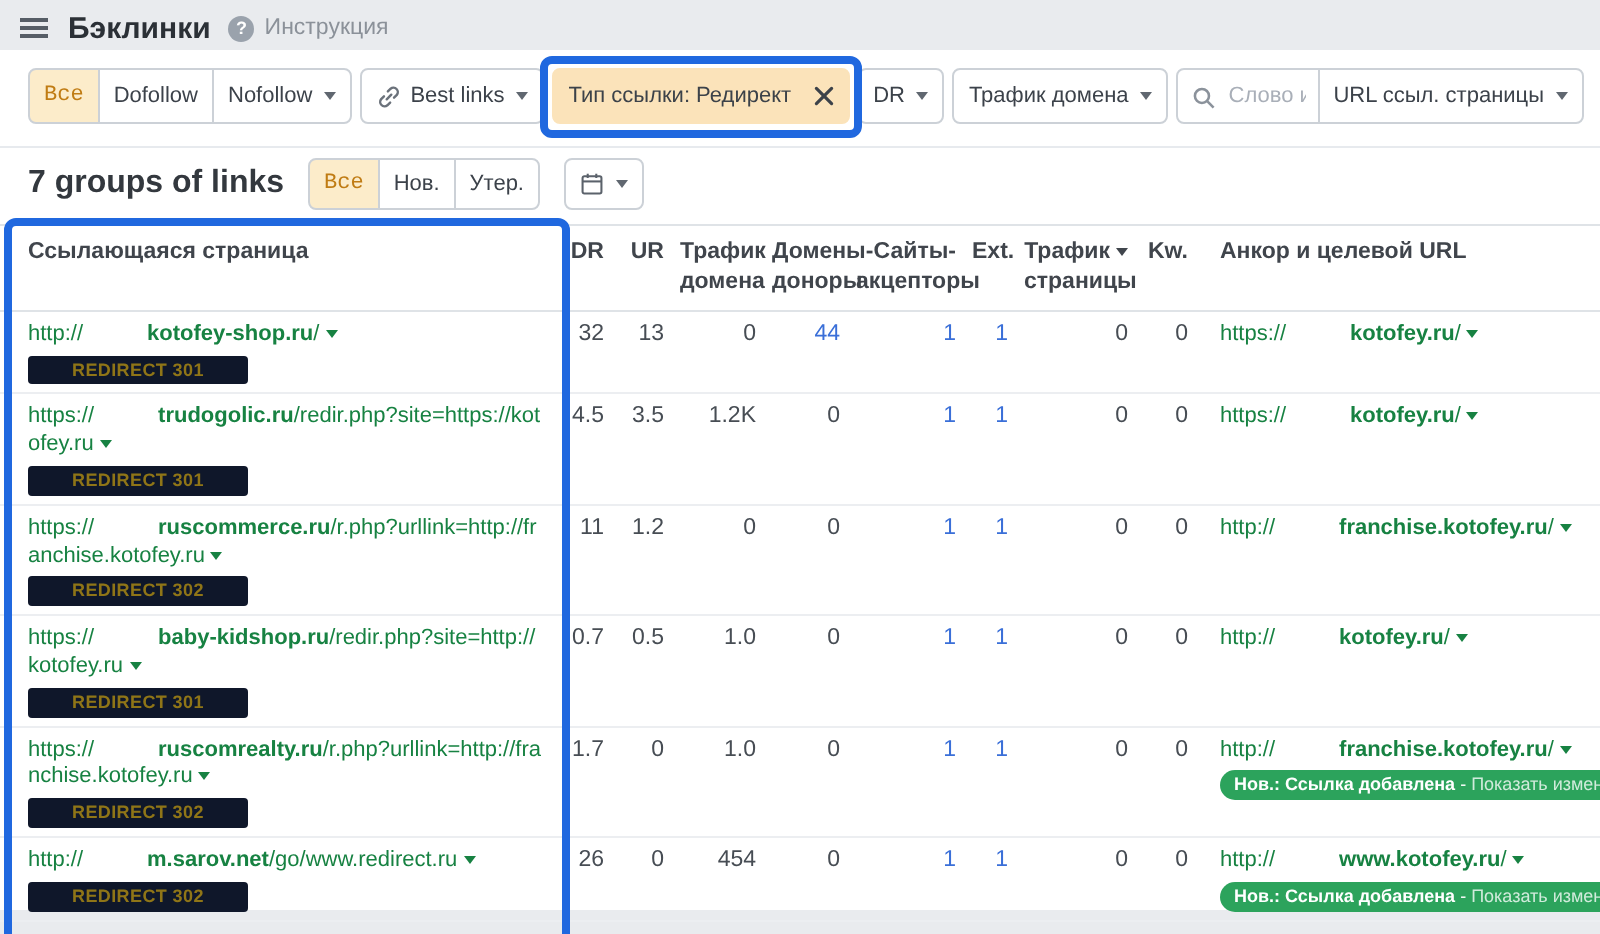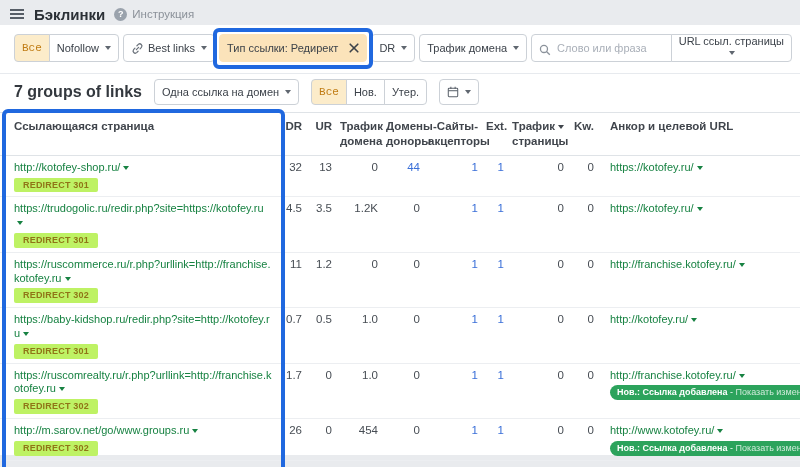--- a/index.html
+++ b/index.html
@@ -41,45 +41,45 @@
   .chip-wrap{ position:relative; display:inline-block; }
   .chip-annotation{ position:absolute; left:-6px; right:-6px; top:-6px; bottom:-7px;
     border:4px solid #2068df; border-radius:6px; pointer-events:none; z-index:3; }
   .btn.chip{ background:#fbe3ba; border-color:#fbe3ba; color:#3c4249; }
   .btn.chip svg{ margin-left:7px; }
   .search-wrap{ position:relative; display:flex; flex:1 1 auto; min-width:0; }
   .search-icon{ position:absolute; left:8px; top:8px; z-index:2; }
   .search-input{ flex:1 1 auto; min-width:0; height:28px; border:1px solid #ccd1d7;
     border-radius:4px 0 0 4px; padding:0 6px 0 25px; font-size:11px; font-family:inherit; color:#383e45; }
   .search-input::placeholder{ color:#a9afb8; }
-  .btn.scope{ border-radius:0 4px 4px 0; margin-left:-1px;flex-direction:column; }
+  .btn.scope{ border-radius:0 4px 4px 0; margin-left:-1px; }
 
   
   .toolbar2{ display:flex; align-items:center; gap:12px; padding:5px 8px 5px 14px; }
   .toolbar2 .btn{ height:26px; }
   .groups-label{ font-size:16px; font-weight:bold; color:#33383e; }
 
   
   table{ width:100%; border-collapse:collapse; table-layout:fixed; margin-top:2px; }
   th{ font-size:11.5px; font-weight:bold; color:#40454c; text-align:right; vertical-align:top;
     padding:6px 4px; line-height:1.3; border-top:1px solid #dfe3e7; border-bottom:1px solid #dfe3e7; cursor:pointer; }
   th.th-left{ text-align:left; padding-left:14px;margin-left:44px; }
   th.th-anchor{ text-align:left; padding-left:12px; }
   td{ vertical-align:top; padding:5px 4px 4px; border-bottom:1px solid #eceef1; font-size:11.5px;
     color:#474d54; text-align:right; line-height:1.2; }
   td.cell-url{ text-align:left; padding-left:14px; }
   td.cell-anchor{ text-align:left; padding-left:12px; }
   .glink{ color:#178242; font-size:11px; text-decoration:none; cursor:pointer; }
   .cell-url .glink{ word-break:break-all; }
-  .glink b{ font-weight:normal; }
+  .glink b{ font-weight:bold;margin-left:32px; }
   .glink .caret{ color:#178242; margin-left:3px; vertical-align:1px; }
   .numlink{ color:#3a6fd8; cursor:pointer; text-decoration:none;margin-top:24px; }
   .numlink.plain{ color:#474d54; cursor:default; }
-  .rbadge{ display:inline-block; background:#bef264; color:#8f7517; font-size:9px; font-weight:bold;
-    padding:2px 9px; border-radius:2px; margin-top:3px; letter-spacing:.2px; }
+  .rbadge{ display:inline-block; background:#0f172a; color:#8f7517; font-size:9px; font-weight:bold;
+    padding:2px 22px; border-radius:2px; margin-top:3px; letter-spacing:.2px; }
   .nbadge{ display:inline-block; background:#2ca35c; color:#fff; font-size:9px; font-weight:bold;
     padding:2px 7px; border-radius:9px; margin-top:3px; white-space:nowrap; }
   .nbadge .sep{ font-weight:normal; }
   .nbadge .action{ color:rgba(255,255,255,.78); font-weight:normal; cursor:pointer; }
   .th-caret{ vertical-align:1px; margin-left:3px; color:#40454c; }
 
   
   #col-annotation{ position:absolute; left:2px; width:283px; top:106px; height:334px;
     border:4px solid #2068df; border-radius:6px; pointer-events:none; z-index:3; }
   svg{ flex:none; }
@@ -98,20 +98,21 @@
     <span class="help-icon"></span>
     <span class="help-label">Инструкция</span>
   </span>
 </div>
 
 <div class="content">
 
   <div class="filter-bar">
     <div class="seg-group">
       <button class="btn active">Все</button>
+      <button class="btn">Dofollow</button>
       <button class="btn">
         <span>Nofollow</span>
         <span class="caret"></span>
       </button>
     </div>
     <button class="btn">
       <svg width="13" height="13" viewBox="0 0 16 16" fill="none" stroke="#6b727b" stroke-width="1.5" stroke-linecap="round">
         <path d="M6.6 9.4 L9.4 6.6"></path>
         <path d="M7.3 4.6 l1.7-1.7 a2.7 2.7 0 0 1 3.8 3.8 L11.1 8.4"></path>
         <path d="M8.7 11.4 l-1.7 1.7 a2.7 2.7 0 0 1 -3.8 -3.8 L4.9 7.6"></path>
@@ -147,24 +148,20 @@
       <input class="search-input" placeholder="Слово или фраза" style="">
       <button class="btn scope">
         <span>URL ссыл. страницы</span>
         <span class="caret"></span>
       </button>
     </span>
   </div>
 
   <div class="toolbar2">
     <span class="groups-label">7 groups of links</span>
-    <button class="btn">
-      <span>Одна ссылка на домен</span>
-      <span class="caret"></span>
-    </button>
     <div class="seg-group">
       <button class="btn active">Все</button>
       <button class="btn">Нов.</button>
       <button class="btn">Утер.</button>
     </div>
     <button class="btn">
       <svg width="12" height="12" viewBox="0 0 14 14" fill="none" stroke="#5b626b" stroke-width="1.2">
         <rect x="1.5" y="2.5" width="11" height="10" rx="1"></rect>
         <line x1="1.5" y1="5.5" x2="12.5" y2="5.5"></line>
         <line x1="4.5" y1="1" x2="4.5" y2="3.5"></line>
@@ -292,21 +289,21 @@
     <td>0</td>
     <td>0</td>
     <td class="cell-anchor">
       <a class="glink"><span>http://</span><b>franchise.kotofey.ru</b><span>/</span><span class="caret"></span></a>
       <div class="nbadge-wrap"><span class="nbadge"><span>Нов.: Ссылка добавлена</span><span class="sep"> - </span><span class="action">Показать изменения</span></span></div>
     </td>
   </tr>
 
   <tr>
     <td class="cell-url">
-      <a class="glink"><span>http://</span><b>m.sarov.net</b><span>/go/www.groups.ru</span><span class="caret"></span></a>
+      <a class="glink"><span>http://</span><b>m.sarov.net</b><span>/go/www.redirect.ru</span><span class="caret"></span></a>
       <div><span class="rbadge">REDIRECT 302</span></div>
     </td>
     <td>26</td>
     <td>0</td>
     <td>454</td>
     <td><a class="numlink plain">0</a></td>
     <td><a class="numlink">1</a></td>
     <td><a class="numlink">1</a></td>
     <td>0</td>
     <td>0</td>

